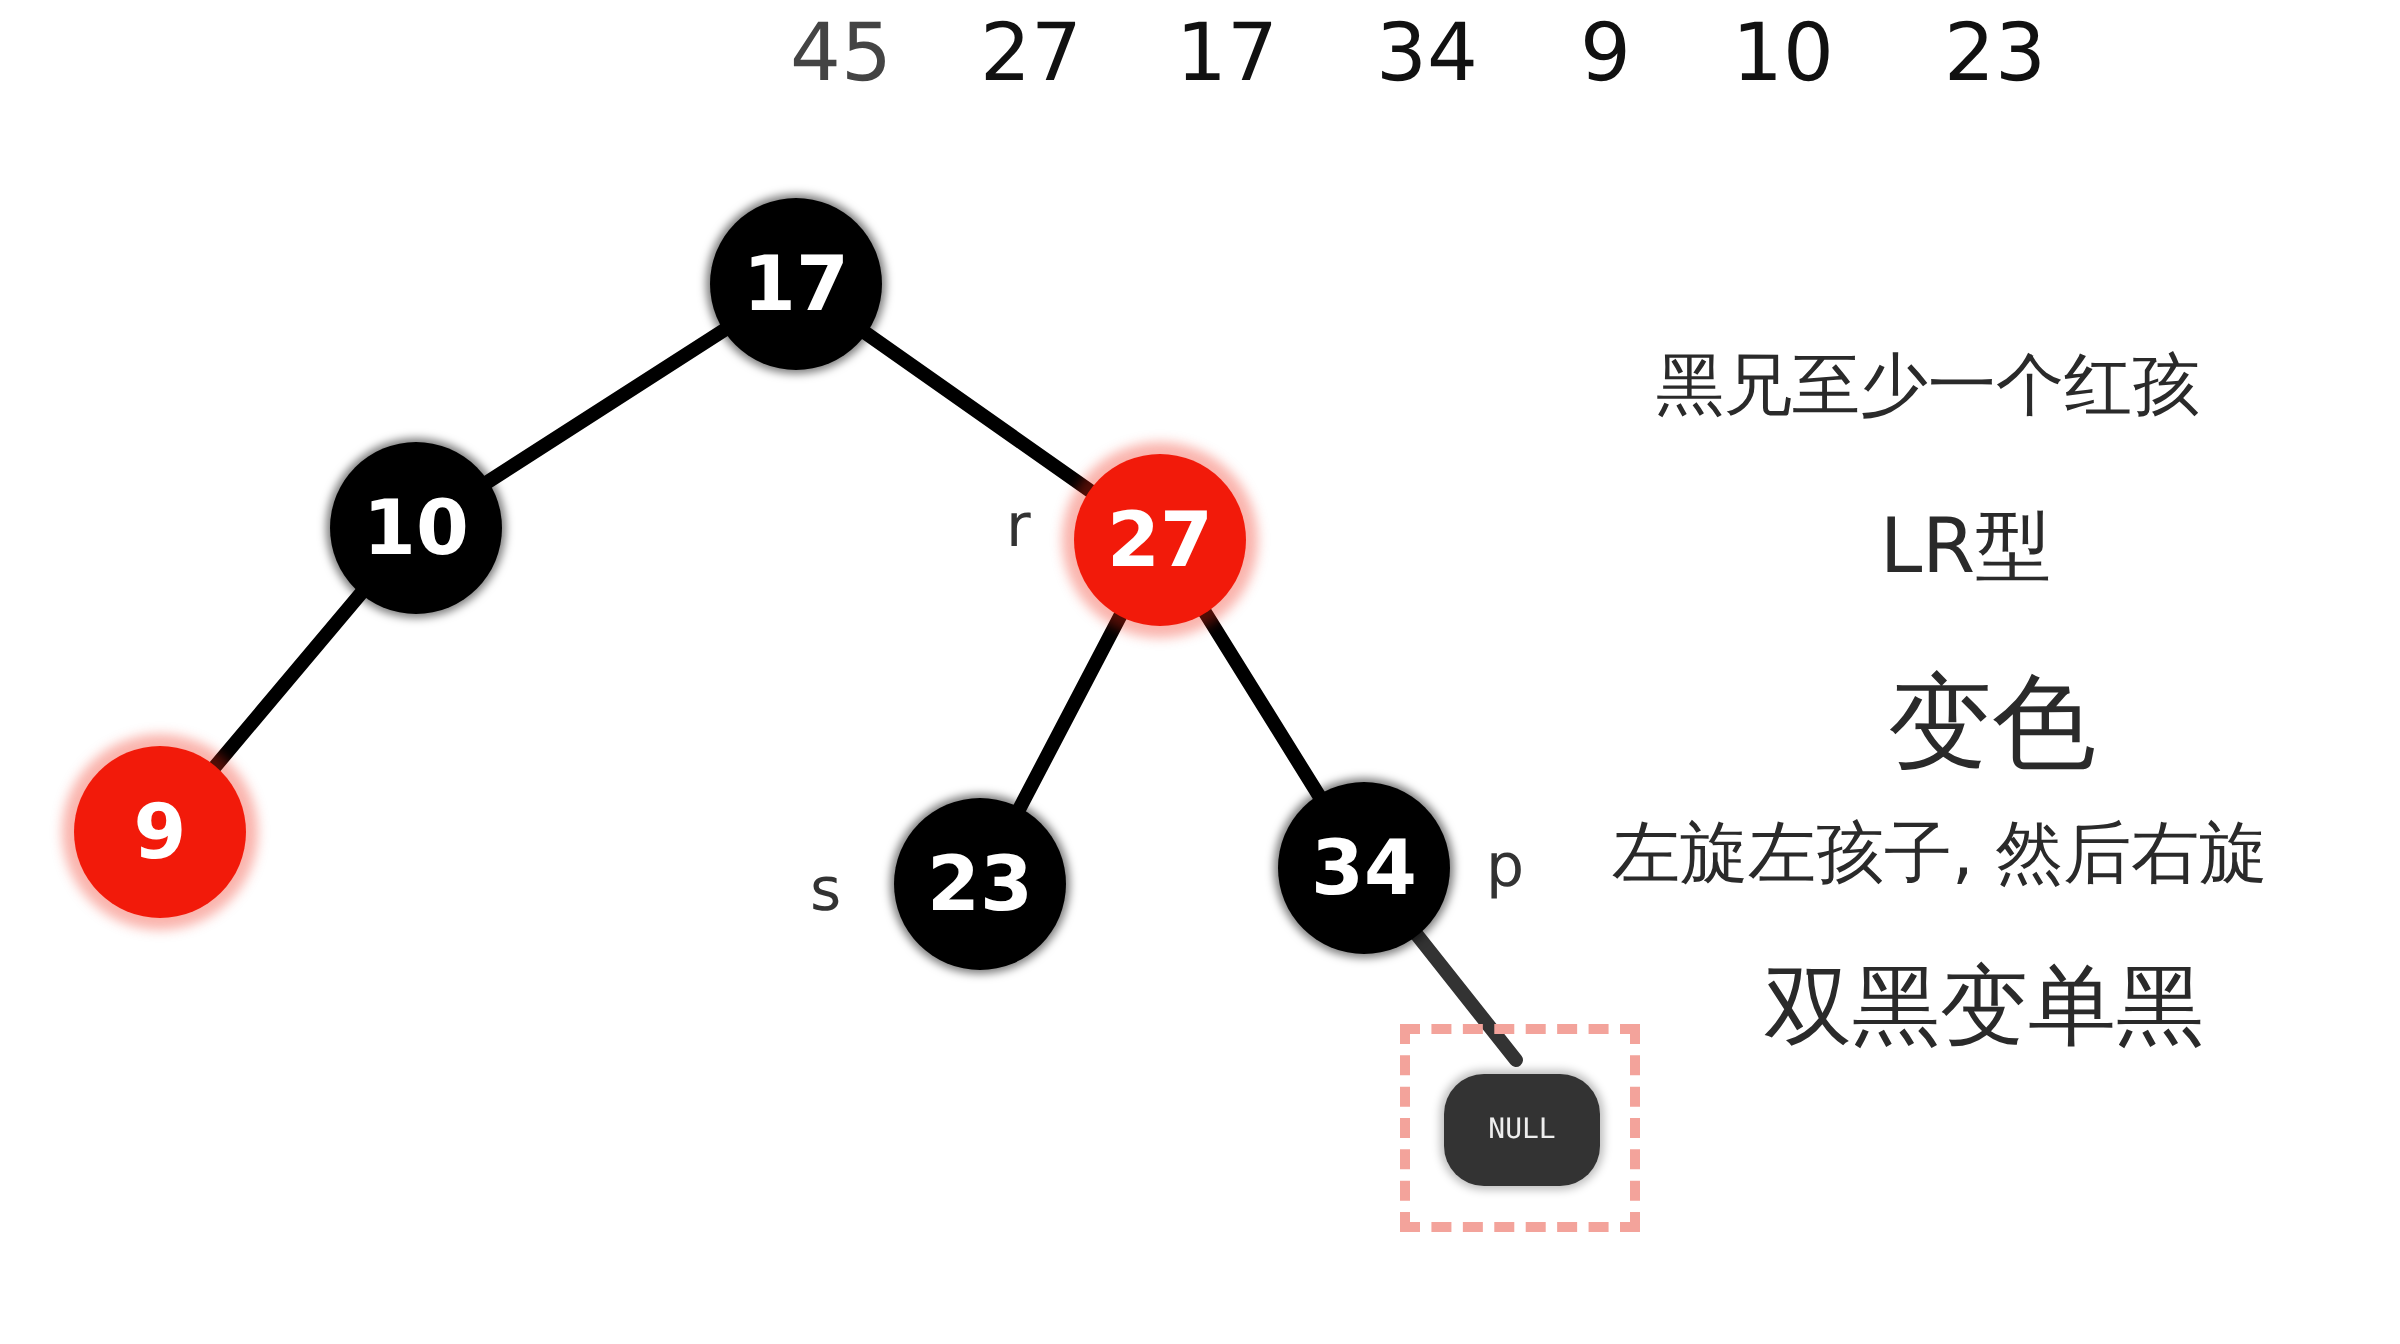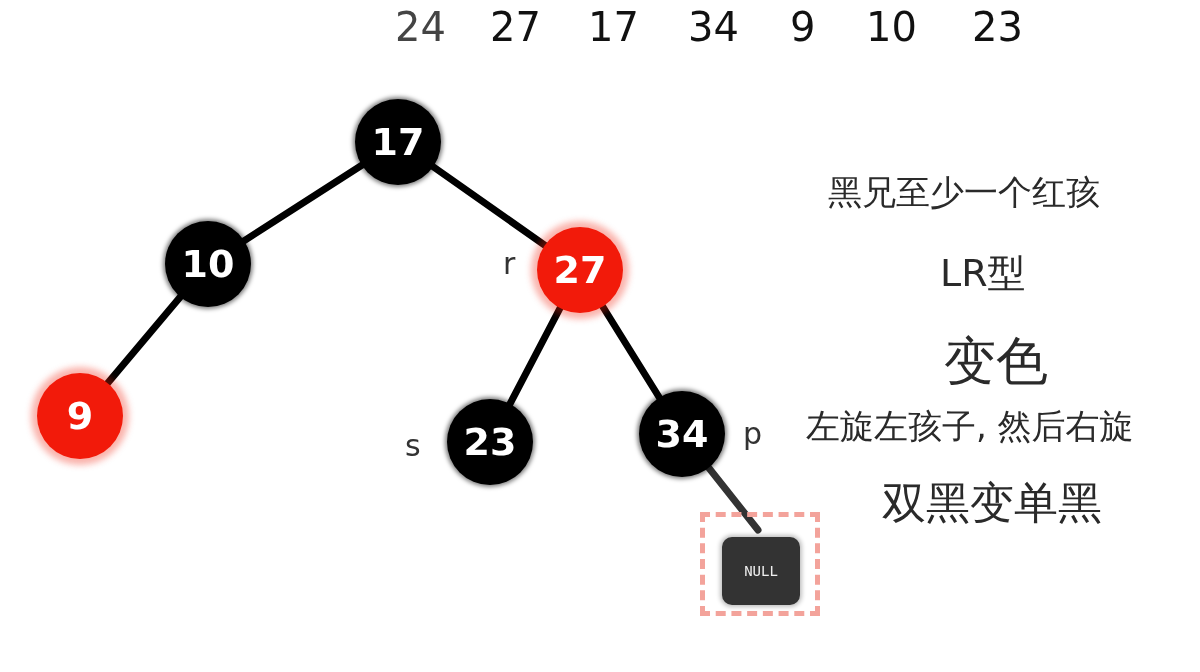--- a/index.html
+++ b/index.html
@@ -9,32 +9,32 @@
   .seq span { position:absolute; top:4px; font-size:40px; color:#111; }
   svg.edges { position:absolute; left:0; top:0; }
   .node { position:absolute; width:86px; height:86px; border-radius:50%;
           display:flex; align-items:center; justify-content:center;
           color:#fff; font-weight:bold; font-size:38px; }
   .node.black { background:#000; box-shadow:0 0 4px 2px rgba(0,0,0,0.5); }
   .node.red { background:#f21a0a; box-shadow:0 0 6px 6px rgba(242,40,20,0.35); }
   .lbl { position:absolute; font-size:30px; color:#333; }
   .null-frame { position:absolute; left:700px; top:512px; width:120px; height:104px;
                 border:5px dashed #f3a39b; box-sizing:border-box; }
-  .null-box { position:absolute; left:722px; top:537px; width:78px; height:68px;
-              background:#333; border-radius:10px; color:#eee;
+  .null-box { position:absolute; left:722px; top:537px; width:78px; height:56px;
+              background:#333; border-radius:20px; color:#eee;
               display:flex; align-items:center; justify-content:center;
               font-family:"DejaVu Sans Mono", monospace; font-size:14px;
               box-shadow:0 0 4px 2px rgba(0,0,0,0.25); }
   .note { position:absolute; color:#2a2a2a; text-align:right; white-space:nowrap; }
 </style>
 </head>
 <body>
 
 <div class="seq">
-  <span style="left:5px;color:#444">24</span>
+  <span style="left:5px;color:#444">45</span>
   <span style="left:100px">27</span>
   <span style="left:198px">17</span>
   <span style="left:298px">34</span>
   <span style="left:400px">9</span>
   <span style="left:476px">10</span>
   <span style="left:582px">23</span>
 </div>
 
 <svg class="edges" width="1200" height="672">
   <g stroke="#000" stroke-width="7" stroke-linecap="round">

